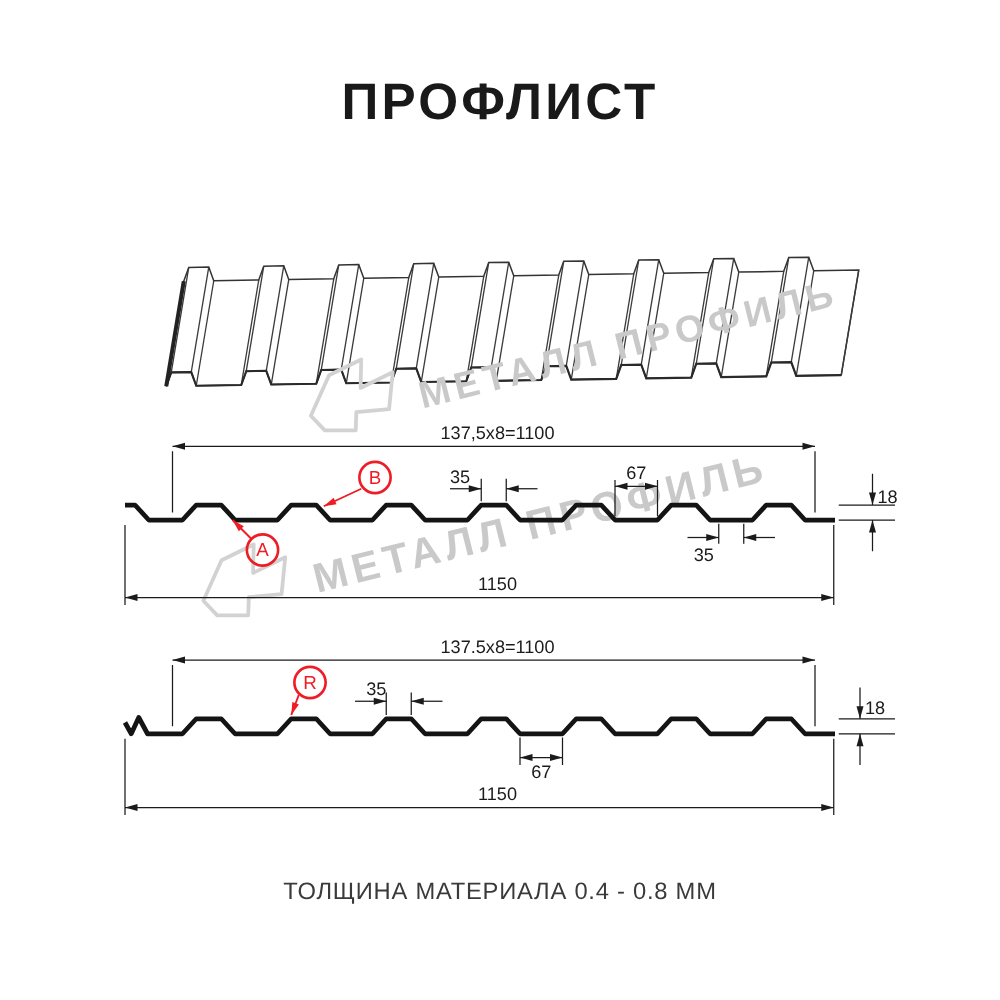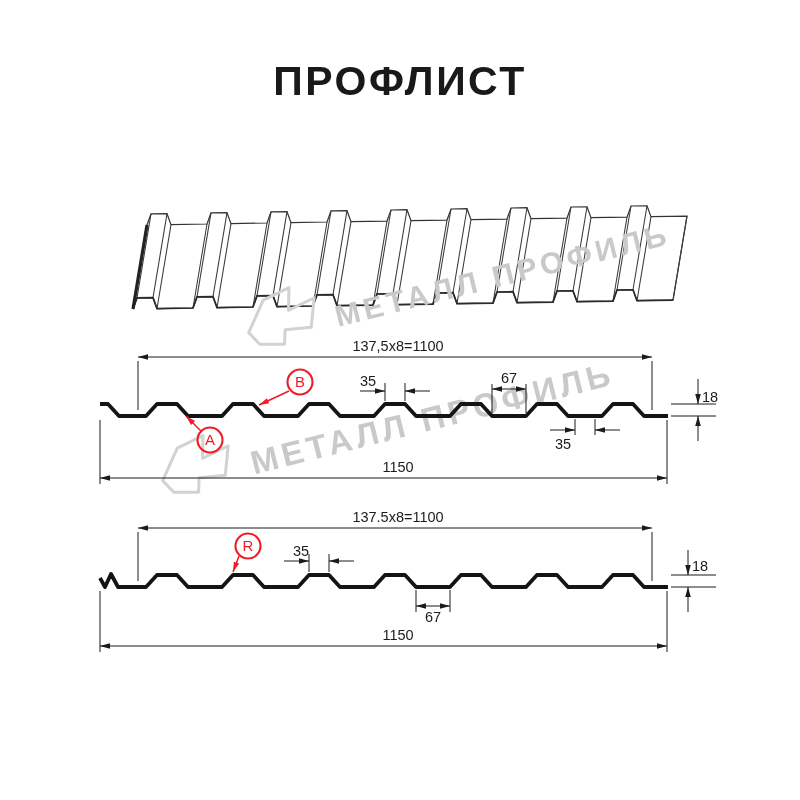--- a/index.html
+++ b/index.html
@@ -174,13 +174,14 @@
     <g>
       <circle cx="300" cy="382" r="12.5" fill="none" stroke="#ee1c25" stroke-width="2.1"></circle>
       <text class="lbltxt" x="300" y="387" text-anchor="middle" fill="#ee1c25">B</text>
     </g>
     <g>
       <circle cx="248" cy="546" r="12.5" fill="none" stroke="#ee1c25" stroke-width="2.1"></circle>
       <text class="lbltxt" x="248" y="551" text-anchor="middle" fill="#ee1c25">R</text>
     </g>
   </svg>
 
+  <div class="footer">ТОЛЩИНА МАТЕРИАЛА 0.4 - 0.8 ММ</div>
 </div>
 
 </body></html>

